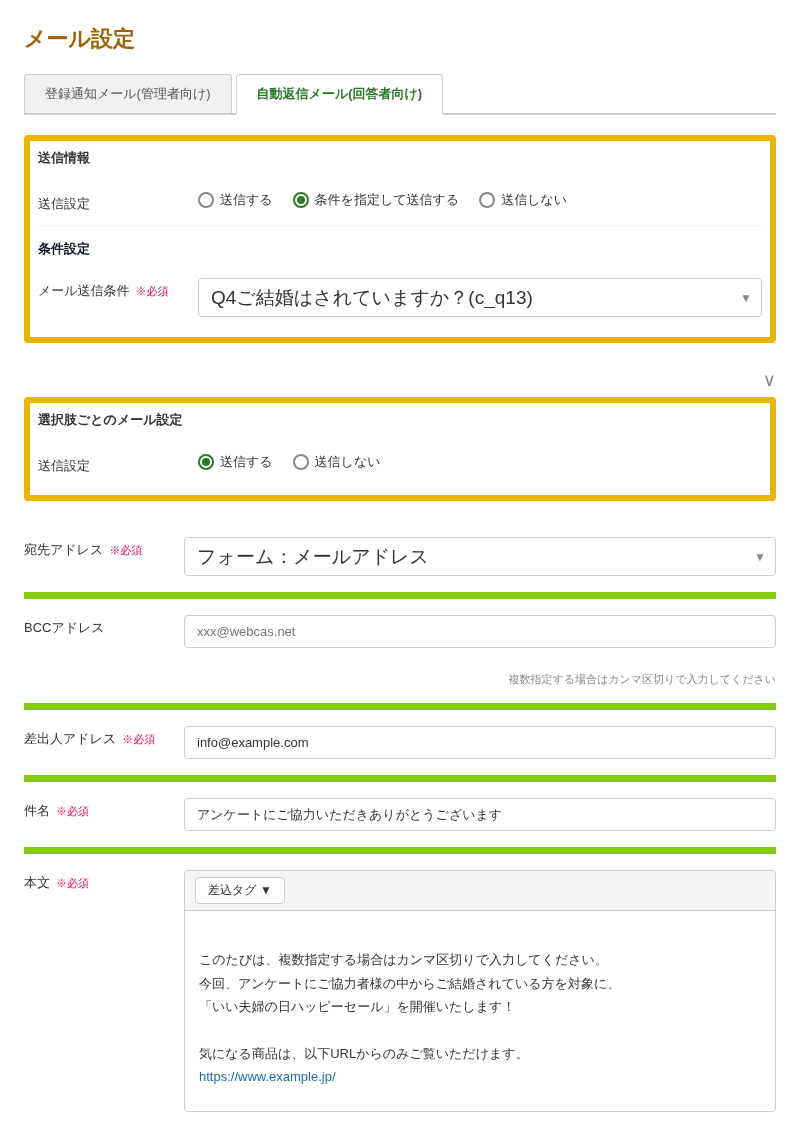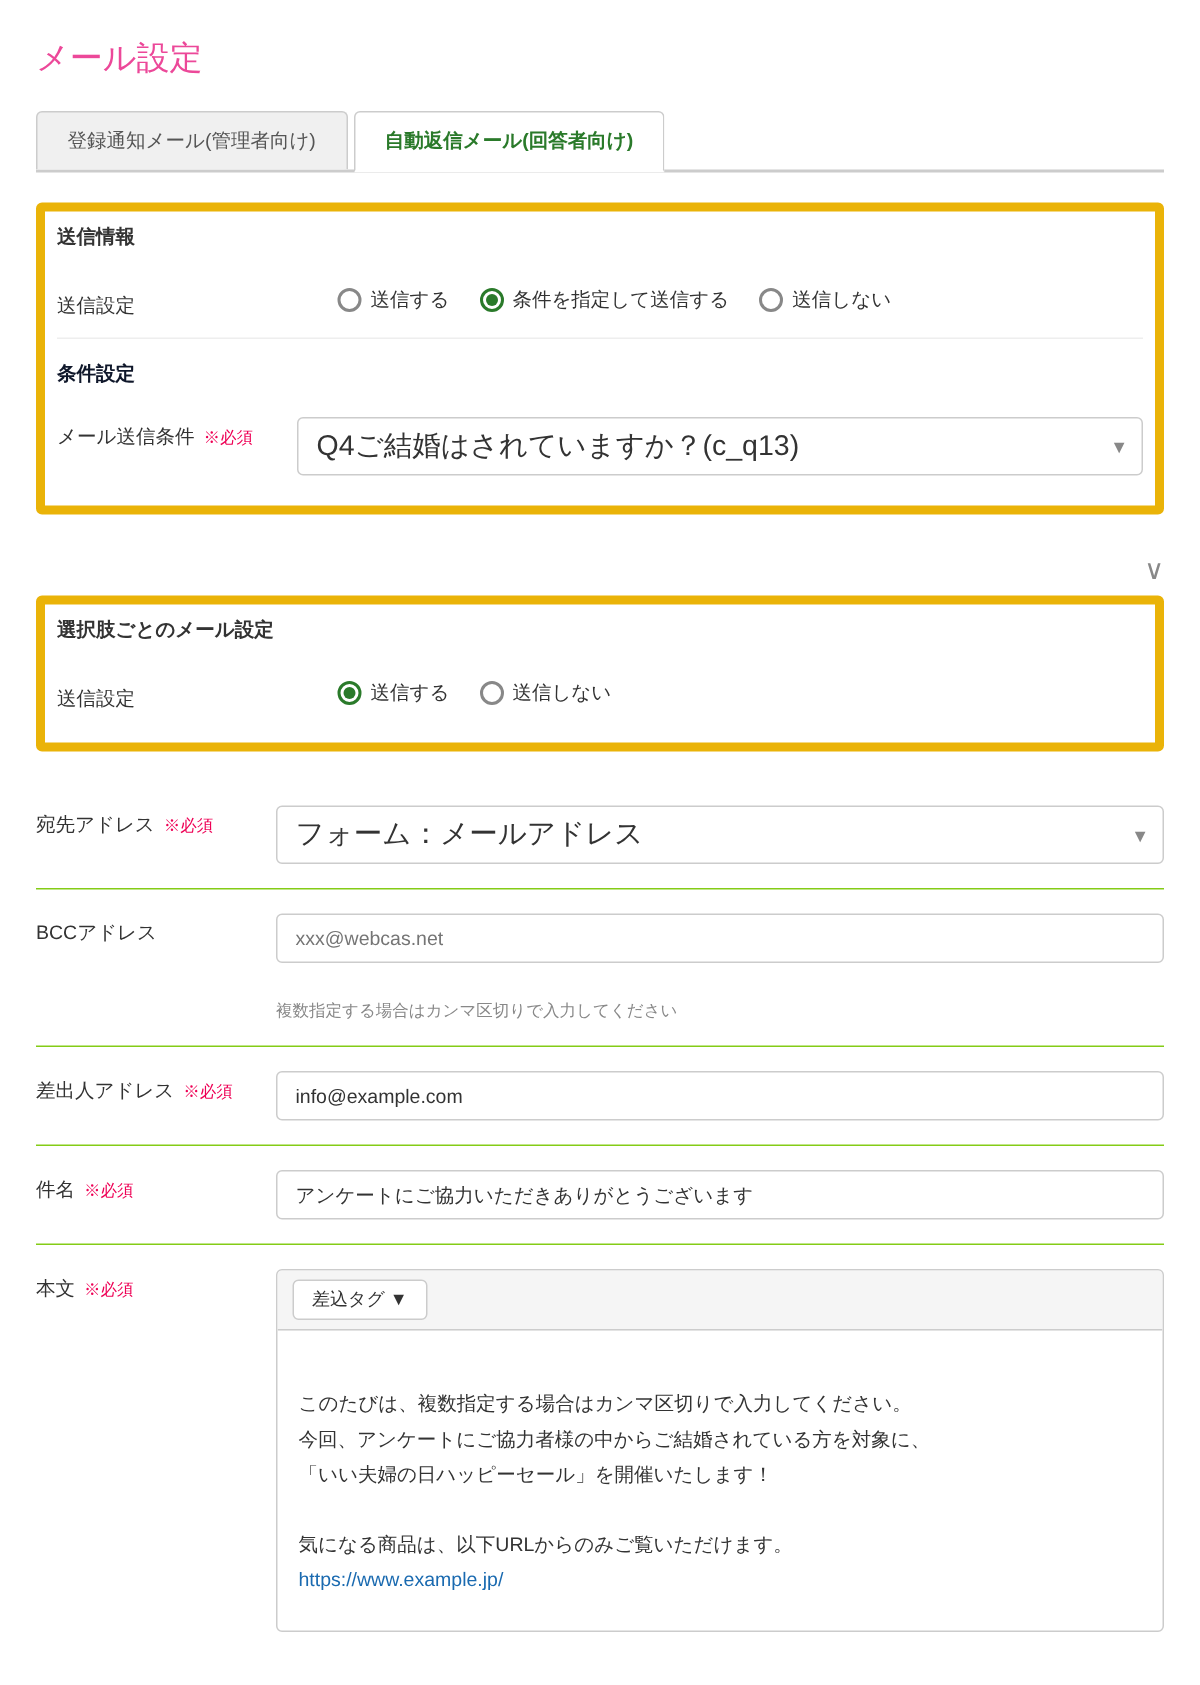--- a/index.html
+++ b/index.html
@@ -11,23 +11,23 @@
     }
     .page-container {
       background: #fff;
       max-width: 800px;
       min-height: 1123px;
       margin: 0 auto;
       padding: 24px 24px 40px 24px;
     }
     .page-title {
       font-size: 22px;
-      font-weight: normal;
+      font-weight: bold;
       margin-bottom: 20px;
-      color: #ec4899;
+      color: #a16207;
     }
     
     .tab-bar {
       display: flex;
       border-bottom: 2px solid #ccc;
       margin-bottom: 20px;
     }
     .tab {
       padding: 10px 20px;
       cursor: pointer;
@@ -91,21 +91,20 @@
       display: flex;
       align-items: center;
       gap: 20px;
       flex-wrap: wrap;
     }
     
     .radio-group {
       display: flex;
       align-items: center;
       gap: 20px;
-      margin-left: 27px;
     }
     .radio-item {
       display: flex;
       align-items: center;
       gap: 6px;
       cursor: pointer;
       font-size: 13px;
     }
     .radio-circle {
       width: 16px;
@@ -186,21 +185,21 @@
     }
     
     .normal-section {
       background: #fff;
       margin-bottom: 0;
     }
     .normal-form-row {
       display: flex;
       align-items: flex-start;
       padding: 16px 0;
-      border-bottom: 1px solid #84cc16;
+      border-bottom: 7px solid #84cc16;
     }
     .normal-form-row:last-child {
       border-bottom: none;
     }
     
     .text-input {
       width: 100%;
       padding: 8px 12px;
       border: 1px solid #ccc;
       border-radius: 4px;
@@ -346,21 +345,21 @@
           <select>
             <option>フォーム：メールアドレス</option>
           </select>
           <span class="select-arrow">▼</span>
         </div>
       </div>
     </div>
 
     <div class="normal-form-row">
       <div class="form-label">BCCアドレス</div>
-      <div class="form-control" style="flex-direction:column; align-items:flex-start;">
+      <div class="form-control" style="flex-direction:column; align-items:flex-end;">
         <input type="text" class="text-input" style="width: 100%;" placeholder="xxx@webcas.net">
         <div class="text-hint">複数指定する場合はカンマ区切りで入力してください</div>
       </div>
     </div>
 
     <div class="normal-form-row">
       <div class="form-label">
         <span>差出人アドレス</span>
         <span class="required-badge">※必須</span>
       </div>

